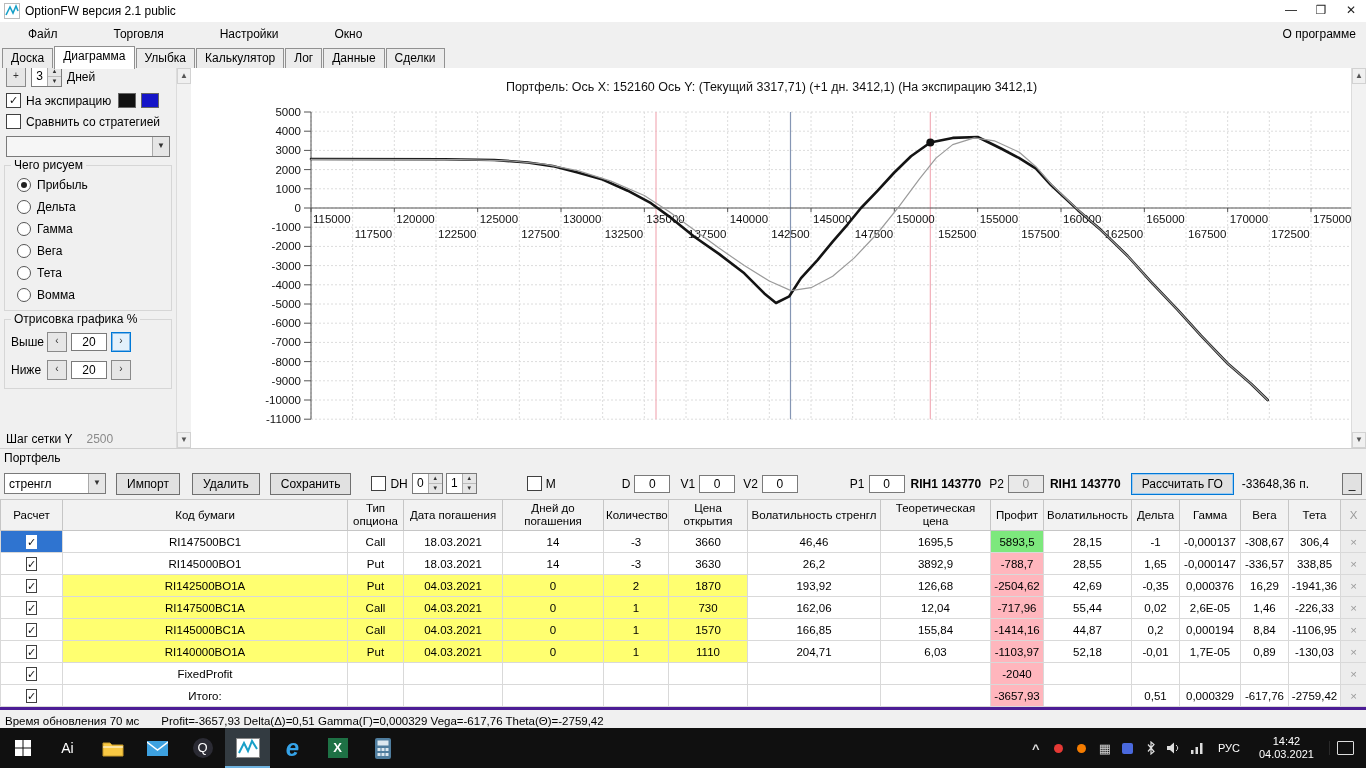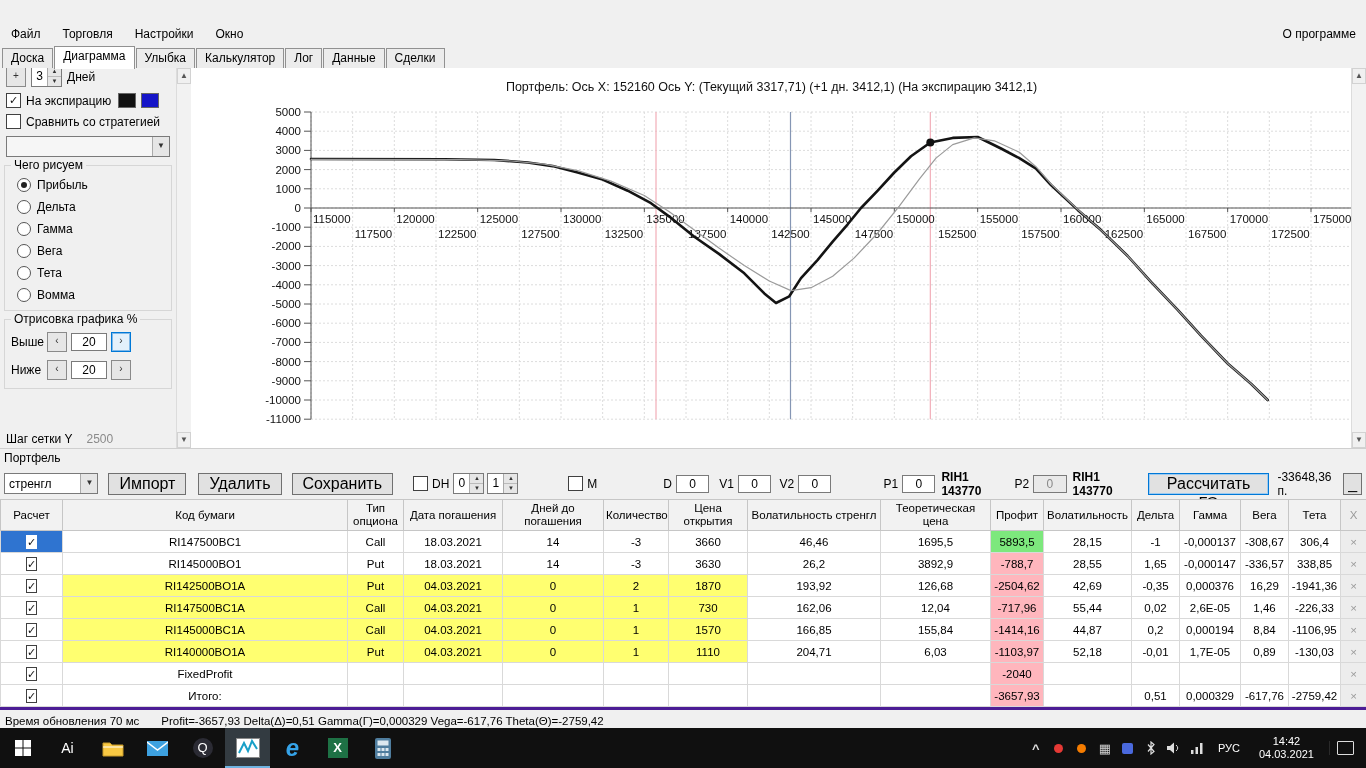--- a/index.html
+++ b/index.html
@@ -5,21 +5,21 @@
   html,body{margin:0;padding:0;background:#444;}
   #app{position:relative;width:1366px;height:768px;background:#f0f0f0;overflow:hidden;
        font-family:"Liberation Sans",sans-serif;font-size:12px;color:#000;}
   
   .titlebar{position:absolute;top:0;left:0;right:0;height:22px;background:#fff;display:flex;align-items:center;border-bottom:1px solid #f0f0f0;}
   .titlebar .app-title{margin-left:5px;font-size:12px;}
   .caption{margin-left:auto;display:flex;height:22px;}
   .caption div{width:30px;text-align:center;line-height:20px;font-size:12px;color:#222;}
   
   .menubar{position:absolute;top:22px;left:0;right:0;height:23px;background:#f0f0f0;display:flex;align-items:center;}
-  .menu-item{padding:3px 11px;}
+  .menu-item{padding:3px 28px;}
   .menu-right{margin-left:auto;padding:3px 10px;}
   
   .tabbar{position:absolute;top:45px;left:0;right:0;height:23px;background:#f0f0f0;display:flex;align-items:flex-end;padding-left:2px;border-bottom:1px solid #b9b9b9;}
   .tab{border:1px solid #919191;border-bottom:none;background:#ececec;padding:2px 8px 3px;margin-right:1px;height:14px;line-height:14px;font-size:12px;}
   .tab.active{background:#fff;height:17px;position:relative;top:1px;z-index:3;}
   
   .main{position:absolute;top:68px;left:0;right:0;height:380px;background:#f0f0f0;}
   .sidebar{position:absolute;left:0;top:0;width:176px;height:380px;background:#f0f0f0;overflow:hidden;}
   .side-scroll{position:absolute;left:176px;top:0;width:14px;height:380px;background:#f2f2f2;border-left:1px solid #dcdcdc;}
   .chartarea{position:absolute;left:191px;top:0;right:14px;height:380px;background:#fff;}
@@ -48,21 +48,21 @@
   .numbox{width:34px;height:16px;border:1px solid #7a7a7a;background:#fff;text-align:center;font-size:12px;line-height:16px;}
   .combo{border:1px solid #7a7a7a;background:#fff;height:19px;display:flex;align-items:center;padding-left:4px;}
   .combo .chev{margin-left:auto;width:16px;height:100%;background:#e6e6e6;border-left:1px solid #aaa;text-align:center;font-size:8px;line-height:18px;color:#333;}
   .sidebar .combo.empty{margin:4px 6px;background:#f6f6f6;}
   .gridstep{position:absolute;bottom:2px;left:0;right:0;display:flex;align-items:center;gap:14px;padding:0 6px;}
   .gridstep .val{color:#8a8a8a;}
   .clipped-top{margin-top:-5px;}
   
   .portfolio-label{position:absolute;top:448px;left:0;right:0;height:20px;background:#f0f0f0;border-top:1px solid #cfcfcf;line-height:19px;padding-left:4px;}
   .toolbar{position:absolute;top:468px;left:0;right:0;height:31px;display:flex;align-items:center;padding-left:4px;background:#f0f0f0;}
-  .btn{border:1px solid #707070;background:#e1e1e1;padding:0 10px;font-size:16px;height:22px;line-height:20px;}
+  .btn{border:1px solid #707070;background:#e1e1e1;padding:0 10px;font-size:12px;height:22px;line-height:20px;}
   .btn.primary{border:1px solid #0078d7;box-shadow:inset 0 0 0 1px #9ecbf0;}
   .spin{display:flex;border:1px solid #7a7a7a;background:#fff;height:19px;}
   .spin .val{width:15px;text-align:center;font-size:12px;line-height:18px;}
   .spin .btns{display:flex;flex-direction:column;width:13px;border-left:1px solid #aaa;}
   .spin .btns div{flex:1;font-size:6px;line-height:8px;text-align:center;background:#e6e6e6;color:#333;}
   .spin .btns div:first-child{border-bottom:1px solid #bbb;}
   .numbox.disabled{background:#e9e9e9;color:#888;}
   .tb-label{margin:12px 4px;}
   
   .grid-table{position:absolute;top:499px;left:0;}
@@ -90,20 +90,34 @@
   .action-center{width:30px;border-left:1px solid #2a2a2a;display:flex;align-items:center;justify-content:center;}
   .ac-icon{width:15px;height:12px;border:1px solid #ddd;border-radius:1px;}
   .q-badge{width:20px;height:20px;border-radius:50%;background:#2b2b34;color:#fff;display:inline-block;text-align:center;line-height:20px;font-size:13px;}
   .xl-badge{width:20px;height:20px;background:#1e7145;color:#fff;display:inline-block;text-align:center;line-height:20px;font-size:13px;font-weight:bold;}
 </style>
 </head>
 <body>
 
 <div id="app">
 
+  <div class="titlebar">
+    <span style="margin-left:4px;display:flex;">
+      <svg width="16" height="16">
+          <rect x="0.5" y="0.5" width="15" height="15" fill="#fff" stroke="#bbb"></rect>
+          <path d="M2 12 L6 4 L9 10 L12 3 L14 8" stroke="#18a0c8" stroke-width="1.6" fill="none"></path>
+        </svg>
+    </span>
+    <span class="app-title">OptionFW версия 2.1 public</span>
+    <div class="caption">
+      <div>—</div>
+      <div>❐</div>
+      <div>✕</div>
+    </div>
+  </div>
 
   <div class="menubar">
     <span id="menu-list" style="display:flex;">
         <span class="menu-item">Файл</span>
         <span class="menu-item">Торговля</span>
         <span class="menu-item">Настройки</span>
         <span class="menu-item">Окно</span>
       </span>
     <span class="menu-right">О программе</span>
   </div>

